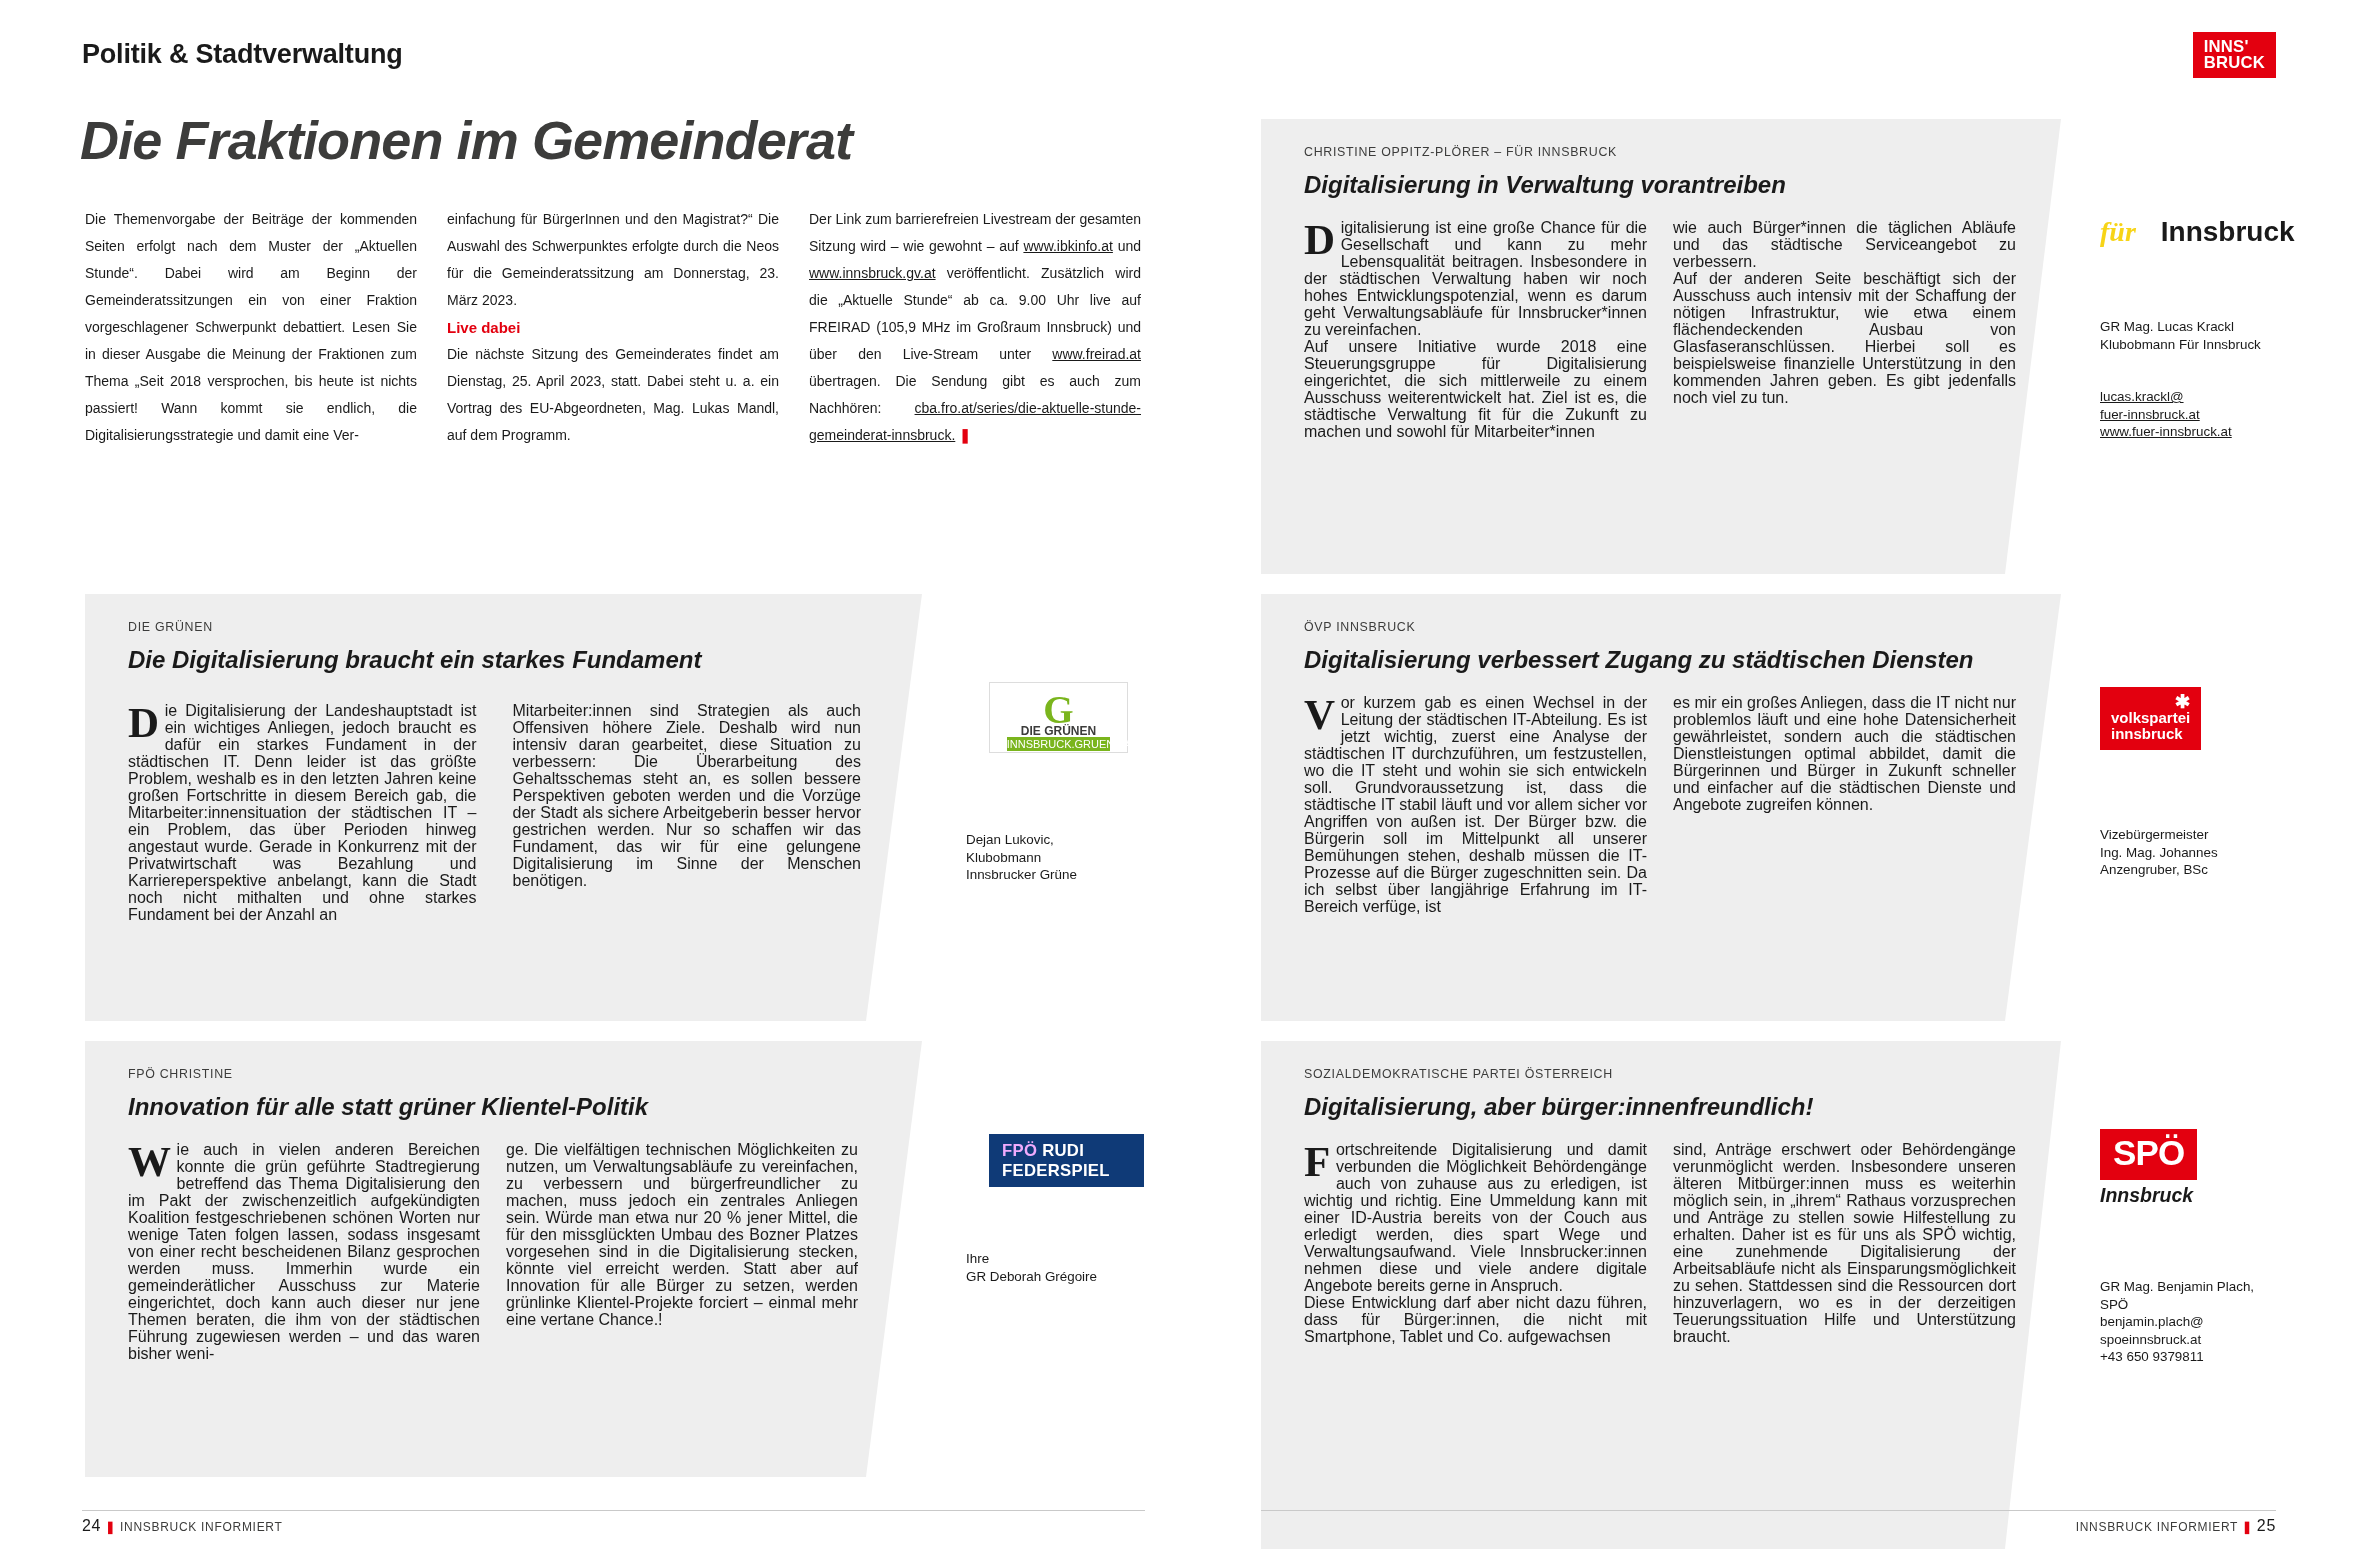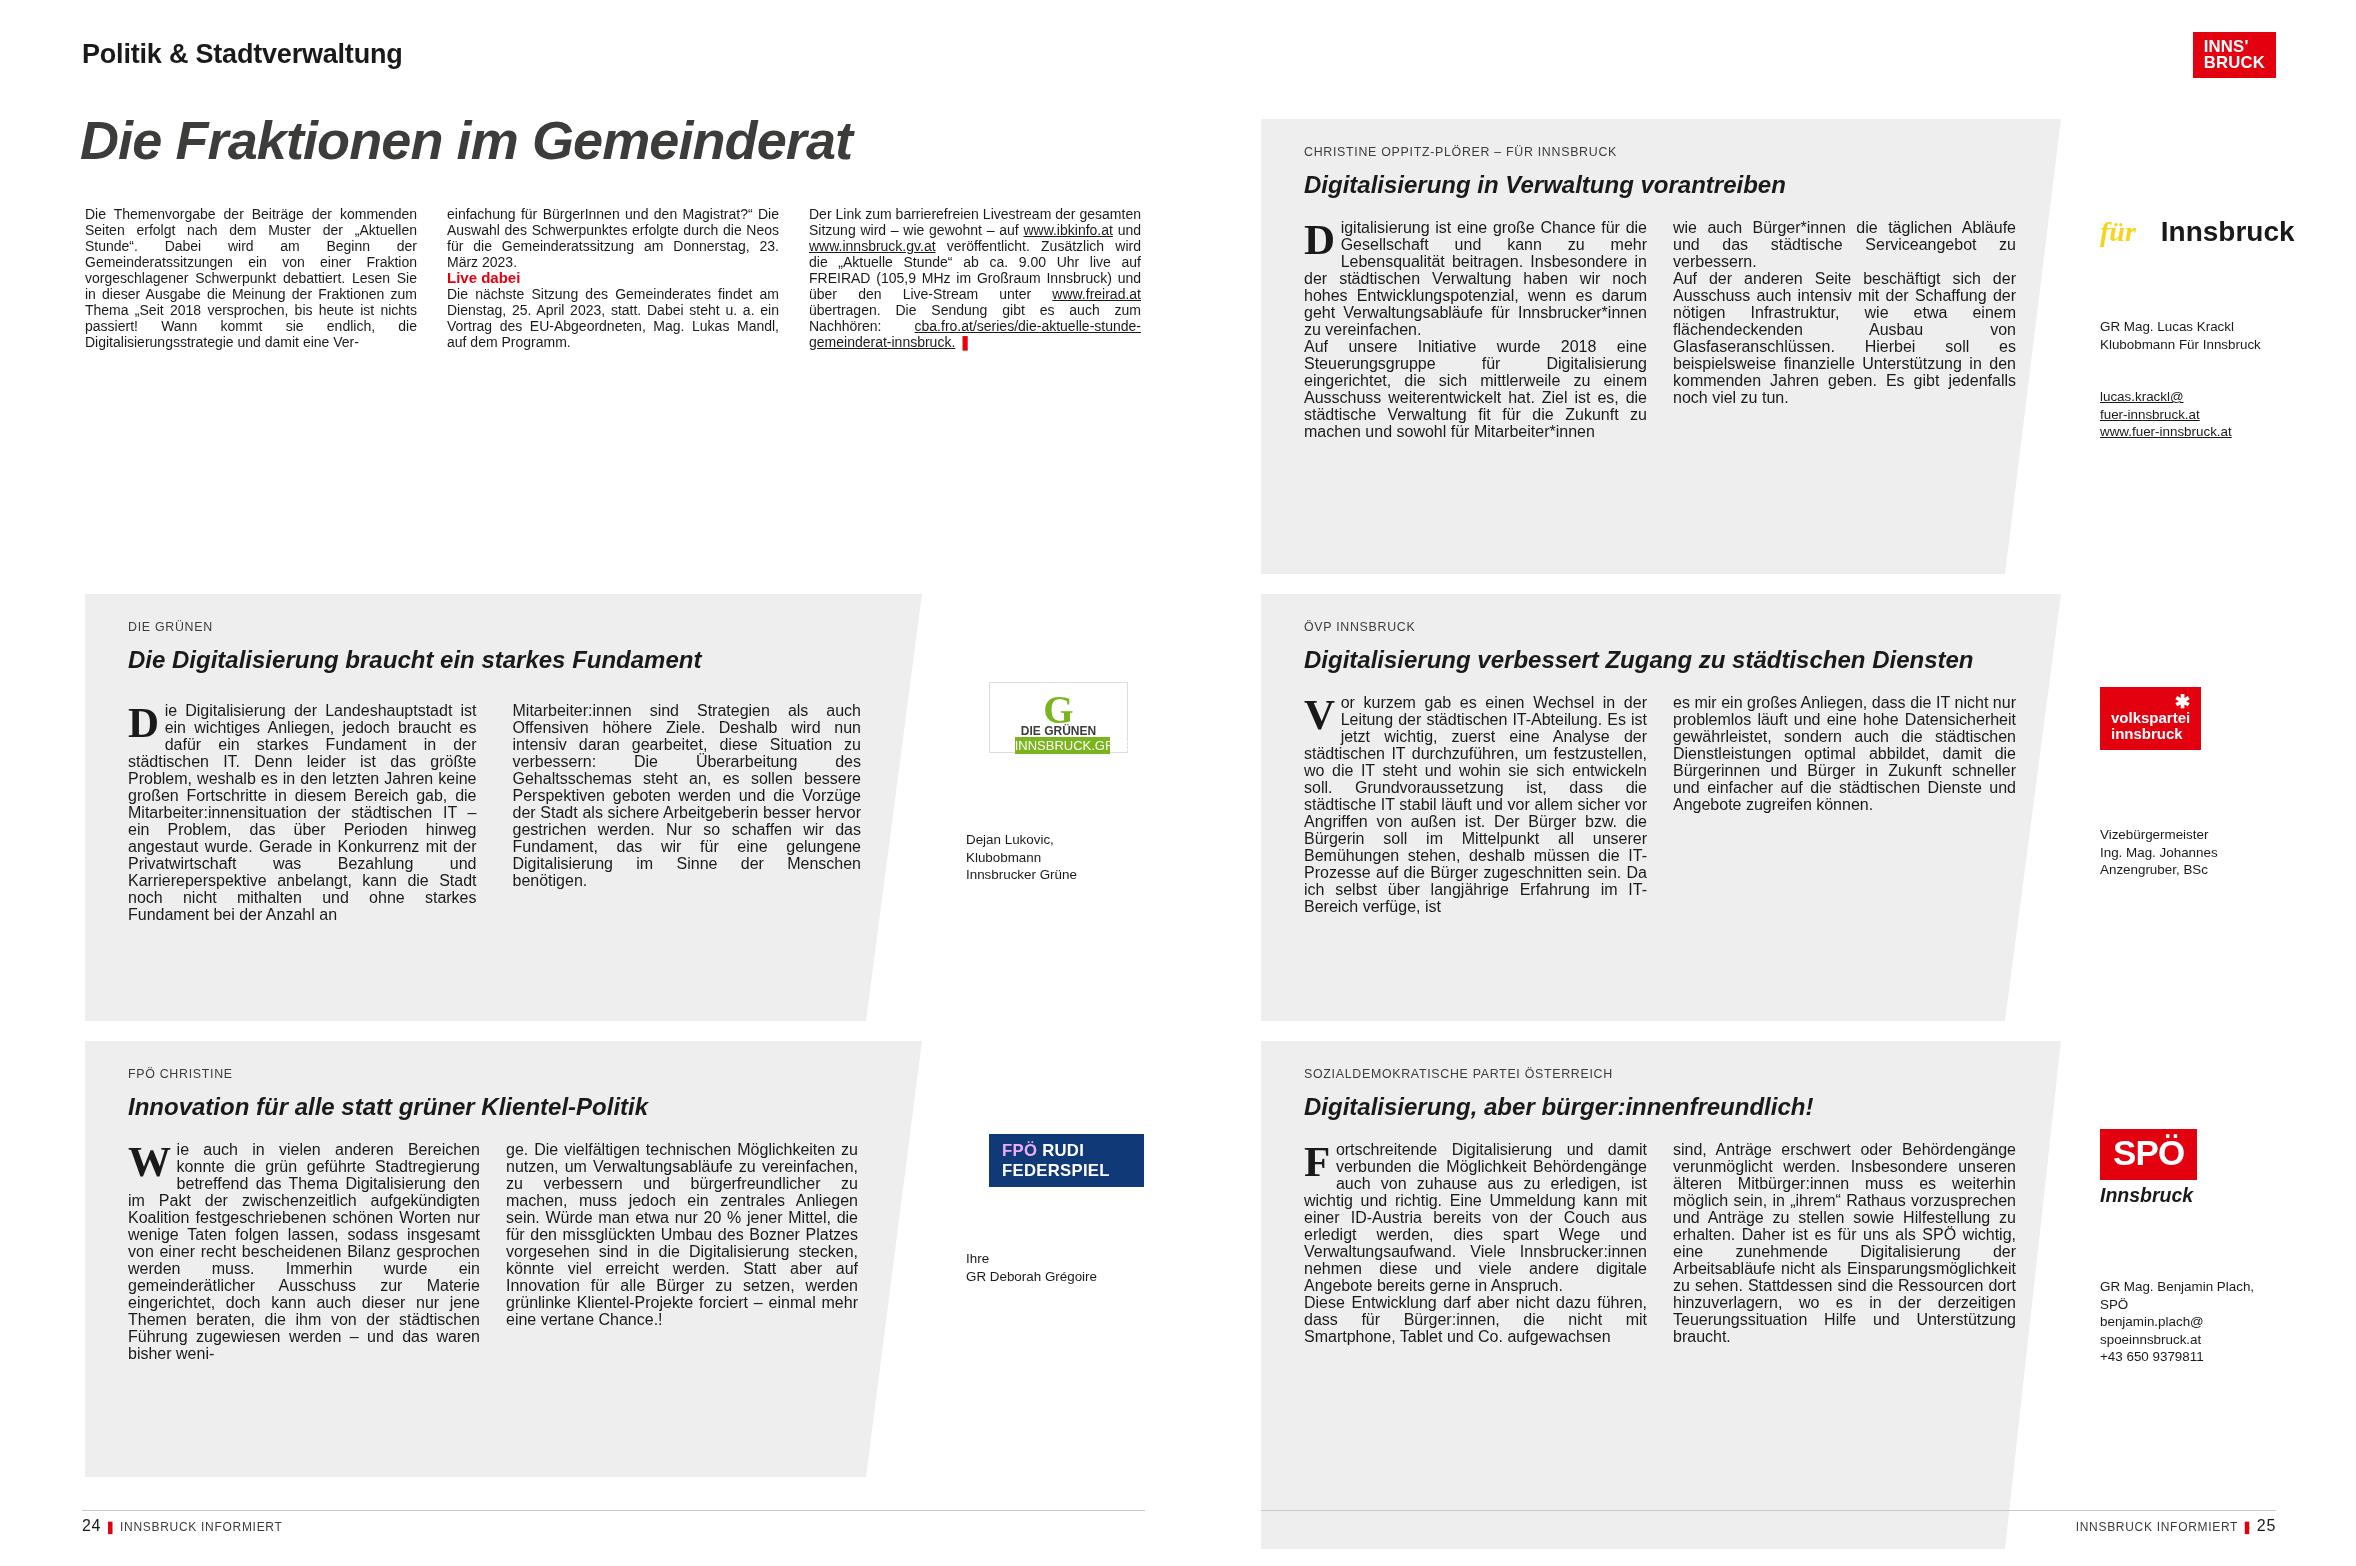--- a/index.html
+++ b/index.html
@@ -29,21 +29,21 @@
   .main-headline{
     position:absolute;left:80px;top:109px;
     font-size:54px;font-style:italic;font-weight:bold;
     color:#3c3c3b;letter-spacing:-0.9px;
   }
   
   .intro{
     position:absolute;left:85px;top:206px;width:1057px;
     display:flex;gap:30px;
   }
-  .intro .col{width:332px;font-size:14px;line-height:16px;text-align:justify;}
+  .intro .col{width:332px;font-size:14px;line-height:27px;text-align:justify;}
   .intro .col p{margin:0 0 0 0;}
   .live{color:#e3000f;font-weight:bold;margin:13px 0 1.9px 0;font-size:15px;}
   a,.lnk{color:#1a1a1a;text-decoration:underline;}
   .endmark{color:#e3000f;font-weight:bold;}
   
   .card{
     position:absolute;
     background:#eeeeee;
   }
   .card .kicker{
@@ -76,22 +76,22 @@
   }
   .lg-gruene .g{
     position:absolute;left:50%;transform:translateX(-50%);top:3.7px;
     font-size:39px;font-weight:bold;color:#7ab51d;font-family:"Liberation Serif",serif;
   }
   .lg-gruene .t1{
     position:absolute;left:0;right:0;top:41px;text-align:center;
     font-size:12px;font-weight:bold;color:#3c3c3b;
   }
   .lg-gruene .t2{
-    position:absolute;left:8px;right:0;top:54px;text-align:right;
-    font-size:13px;color:#fff;background:#7ab51d;margin:0 16.7px;padding:0.9px 0;
+    position:absolute;left:0;right:0;top:54px;text-align:right;
+    font-size:11px;color:#fff;background:#7ab51d;margin:0 16.7px;padding:0.9px 0;
   }
   .lg-fpoe{
     position:absolute;background:#0f3a77;color:#fff;
     font-size:16.7px;font-weight:bold;padding:6.5px 13px;letter-spacing:0.3px;
   }
   .lg-fpoe .red{color:#f0abfc;}
   .lg-fuer{position:absolute;font-size:28px;font-weight:bold;color:#1a1a1a;}
   .lg-fuer .fuer{
     color:#f7d417;font-style:italic;font-family:"Liberation Serif",serif;
     margin-right:25px;

